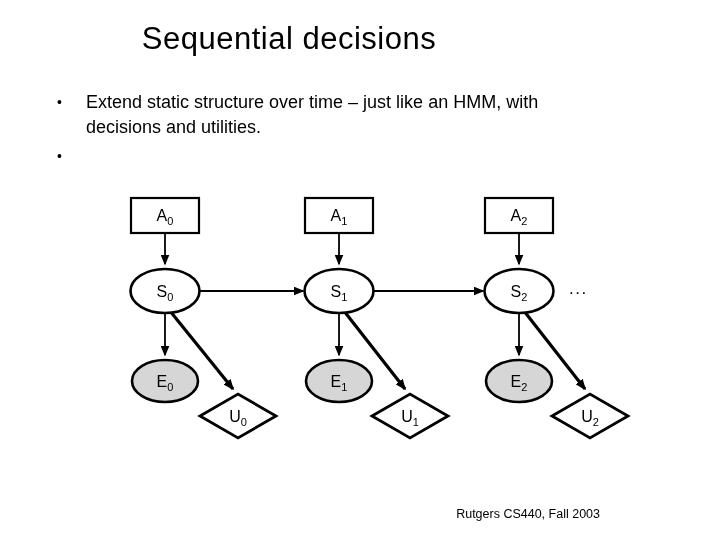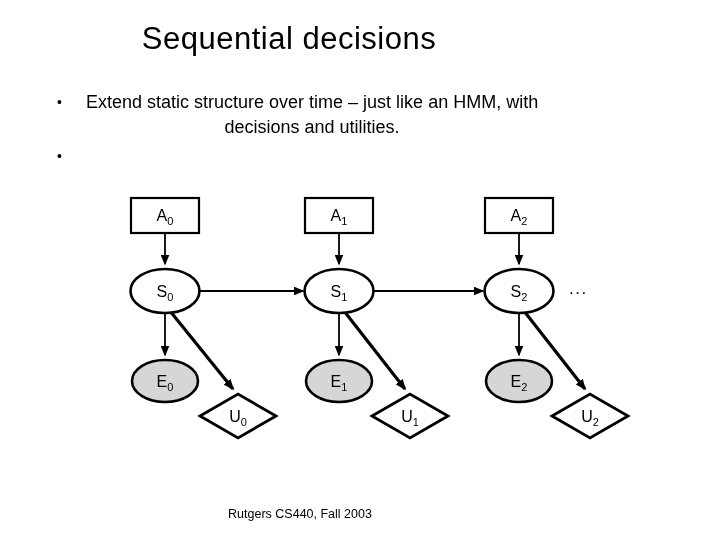--- a/index.html
+++ b/index.html
@@ -32,33 +32,33 @@
     font-size: 18px;
     line-height: 25px;
   }
   .bullet-dot {
     width: 29px;
     flex: 0 0 29px;
     font-size: 14px;
     line-height: 25px;
   }
   .bullet-text { }
-  .bullet-line { display: block; text-align: center; }
+  .bullet-line { display: block; }
   .diagram-svg {
     position: absolute;
     left: 0; top: 0;
     width: 720px; height: 540px;
   }
   .node-label { font-size: 16px; fill: #000; }
   .node-sub { font-size: 11px; }
   .ellipsis-text { font-size: 17px; letter-spacing: 1.5px; fill: #000; }
   .footer {
     position: absolute;
     top: 507px; left: 0; width: 600px;
-    text-align: center;
+    text-align: right;
     font-size: 12.5px;
     line-height: 14px;
     color: #000;
   }
 </style>
 </head>
 <body>
 
 <div class="title">Sequential decisions</div>
 

